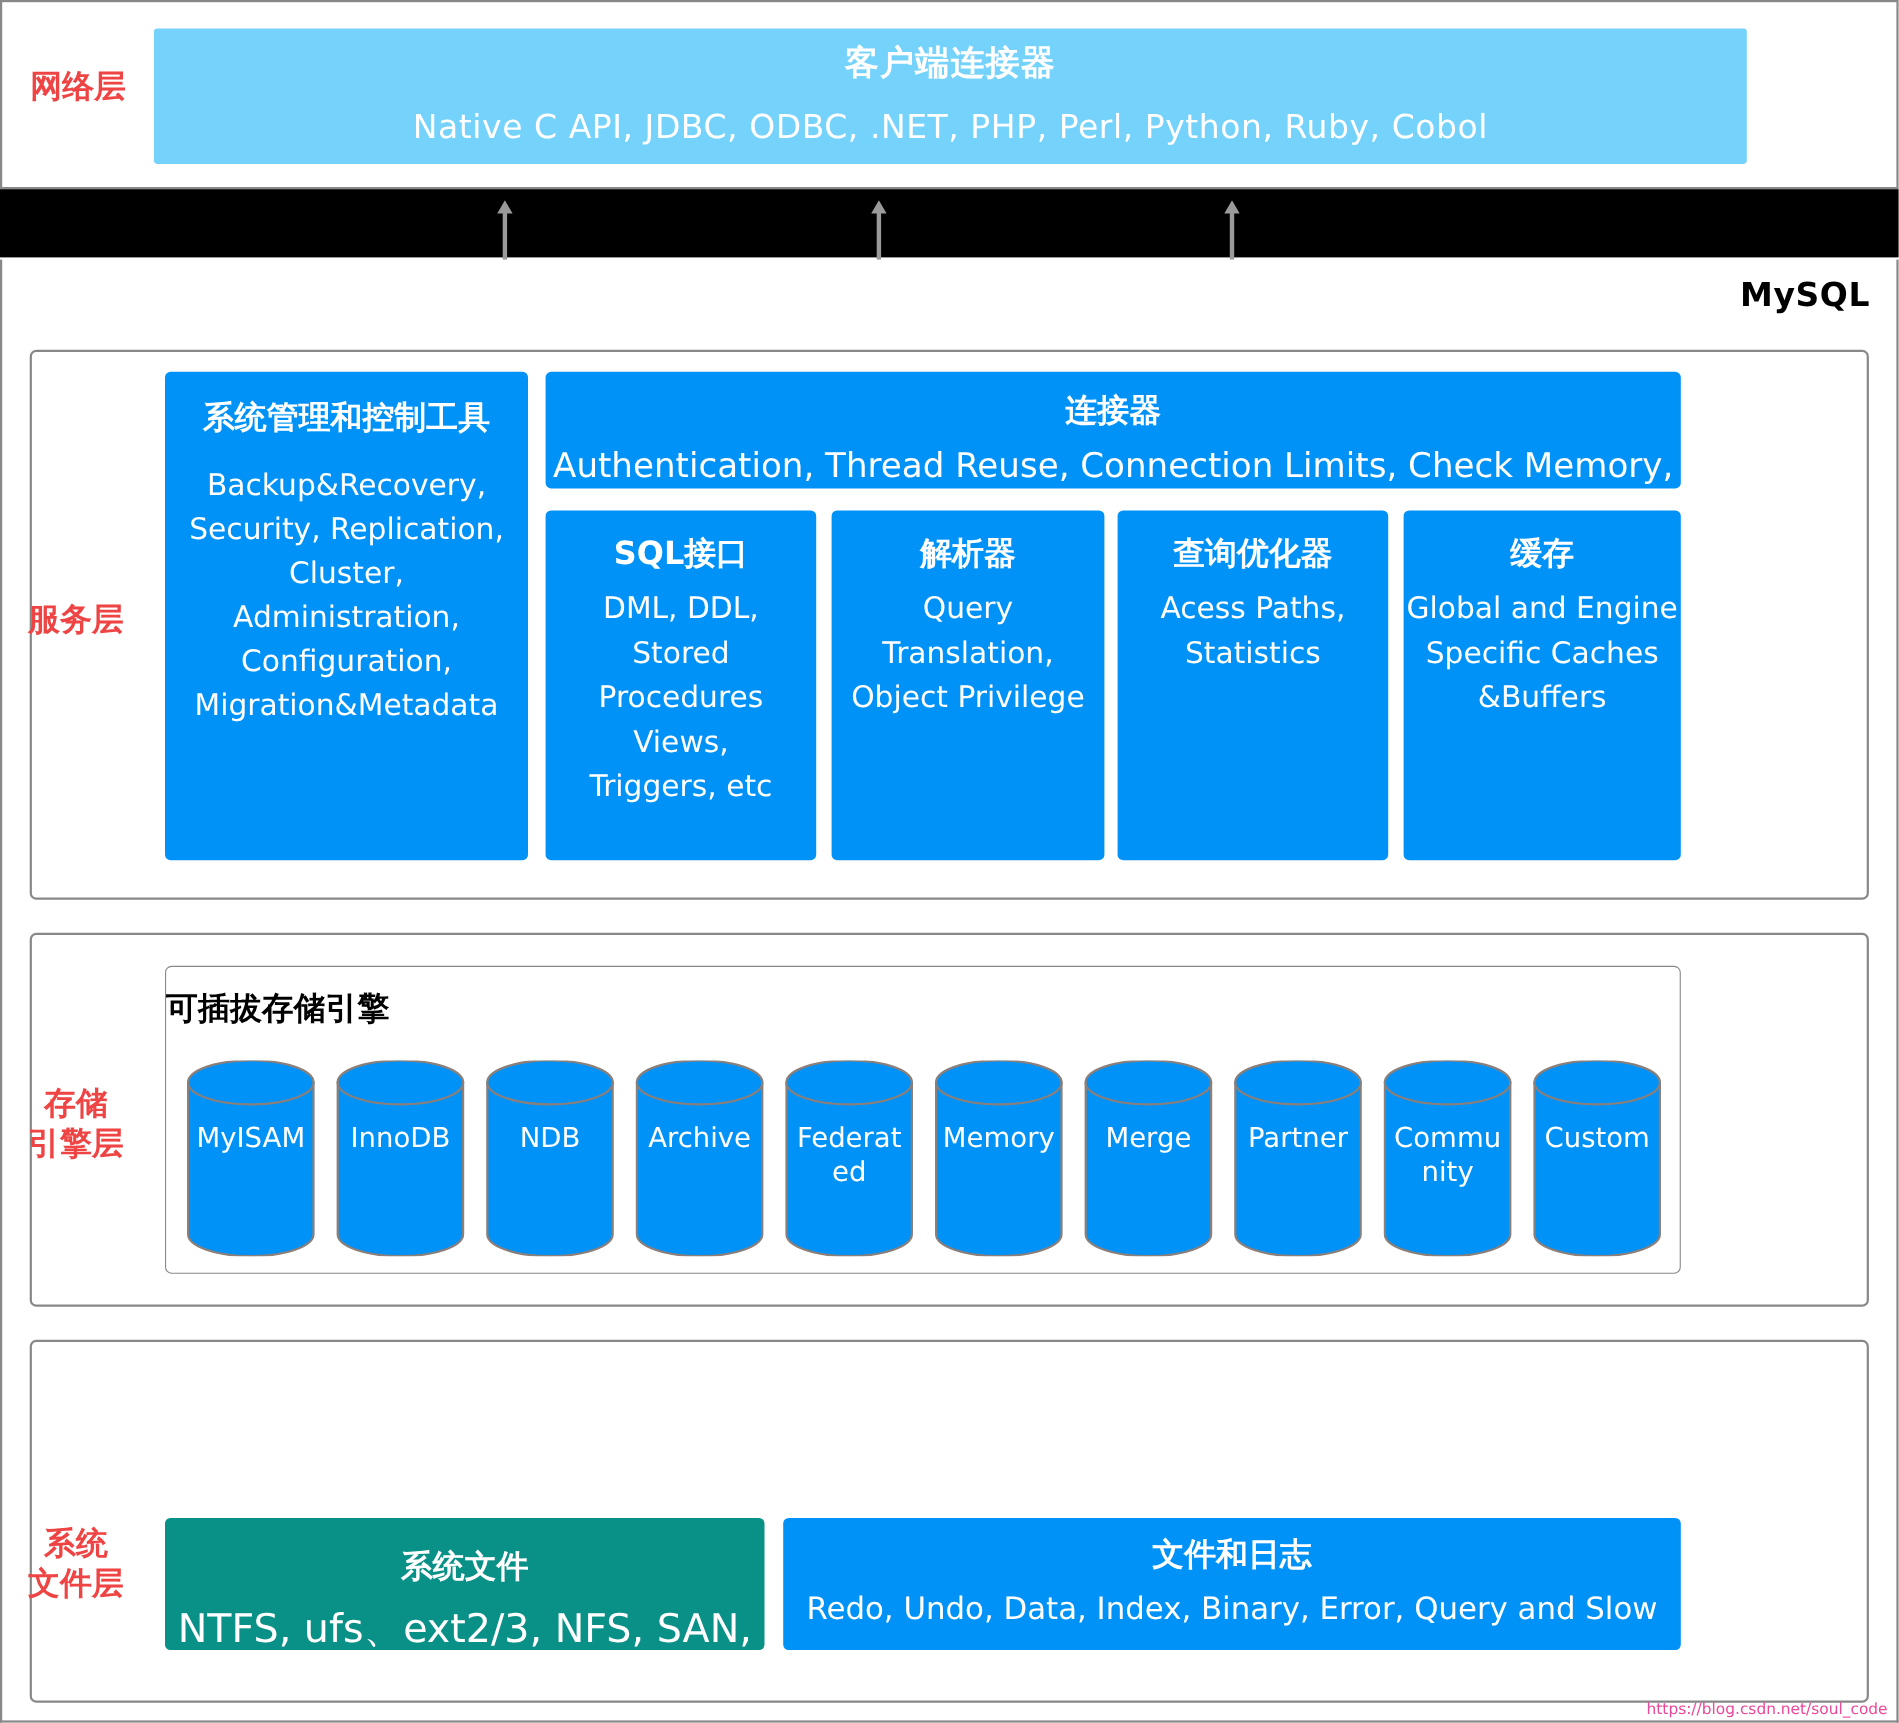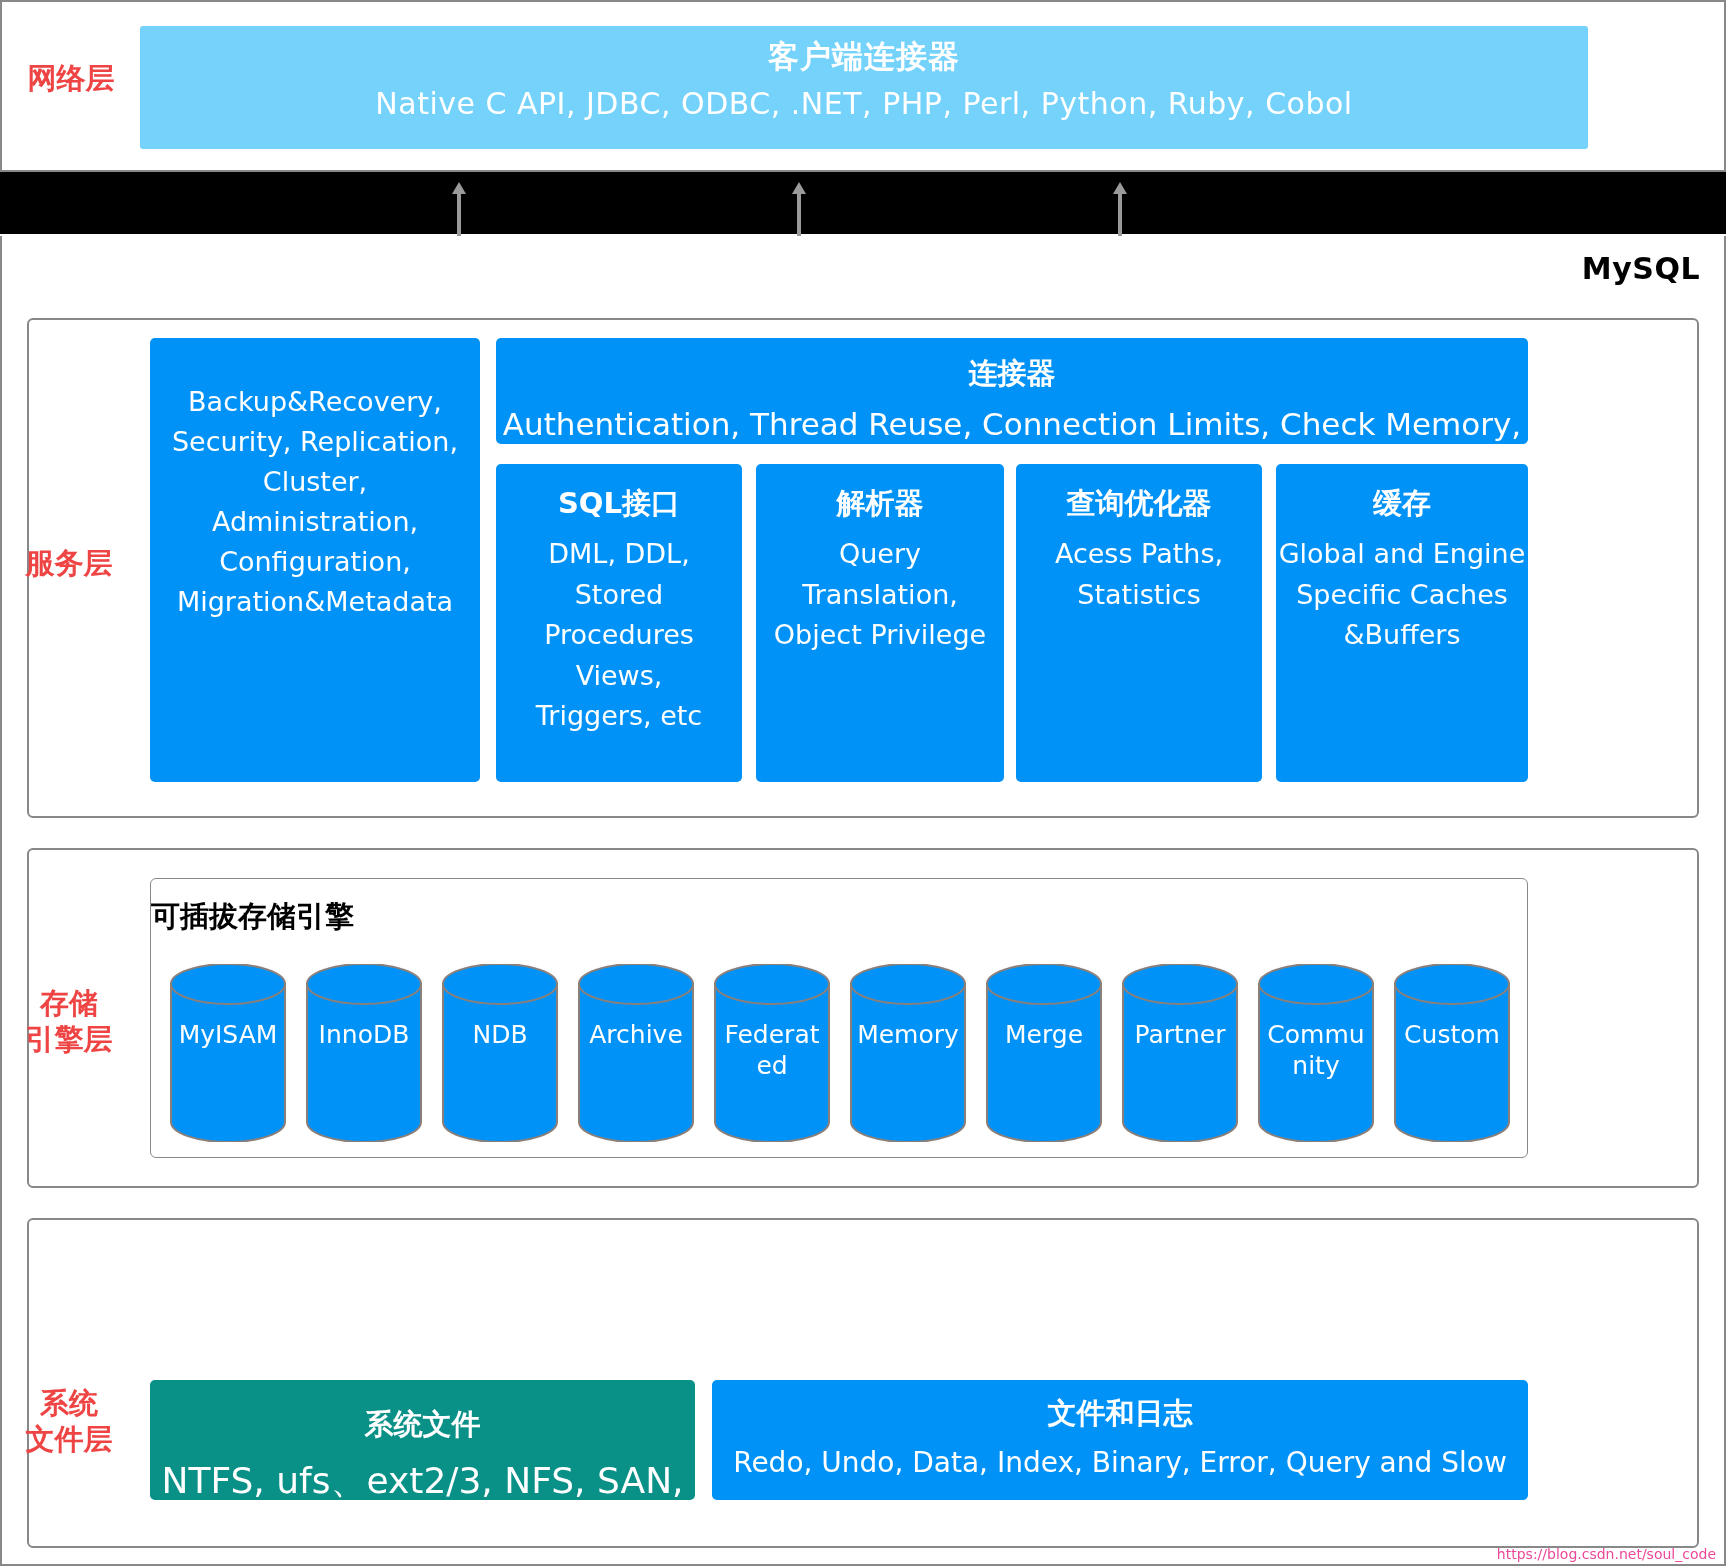--- a/index.html
+++ b/index.html
@@ -77,21 +77,21 @@
     box-sizing: border-box;
     position: absolute;
     background: #fff;
   }
   #network-label { top: 58px; }
   #client-connector {
     left: 138px; top: 24px; width: 1448px; height: 123px;
     padding-top: 10px;
   }
   #client-connector .bx-title { font-size: 31px; letter-spacing: 1px; }
-  #client-connector .bx-sub { font-size: 30px; margin-top: 8px; letter-spacing: .5px; text-align: center; }
+  #client-connector .bx-sub { font-size: 30px; margin-top: 20px; letter-spacing: .5px; text-align: center; }
 
   
   #black-band {
     position: absolute;
     left: 0; top: 172px; width: 1726px; height: 62px;
     background: #000000;
   }
   .arrow-wrap {
     position: absolute;
     top: 182px;
@@ -267,20 +267,21 @@
 </div>
 
 <div id="mysql-panel">
   <div id="mysql-title">MySQL</div>
 </div>
 
 <div class="outer-panel" id="service-panel"></div>
 <div class="layer-label" id="service-label">服务层</div>
 
 <div class="blue-box" id="sys-admin-box">
+  <span class="bx-title">系统管理和控制工具</span>
   <span class="bx-sub" style="white-space:pre-line;">Backup&amp;Recovery,
 Security,  Replication,
 Cluster,
 Administration,
 Configuration,
 Migration&amp;Metadata</span>
 </div>
 
 <div class="blue-box" id="connector-box">
   <span class="bx-title">连接器</span>

